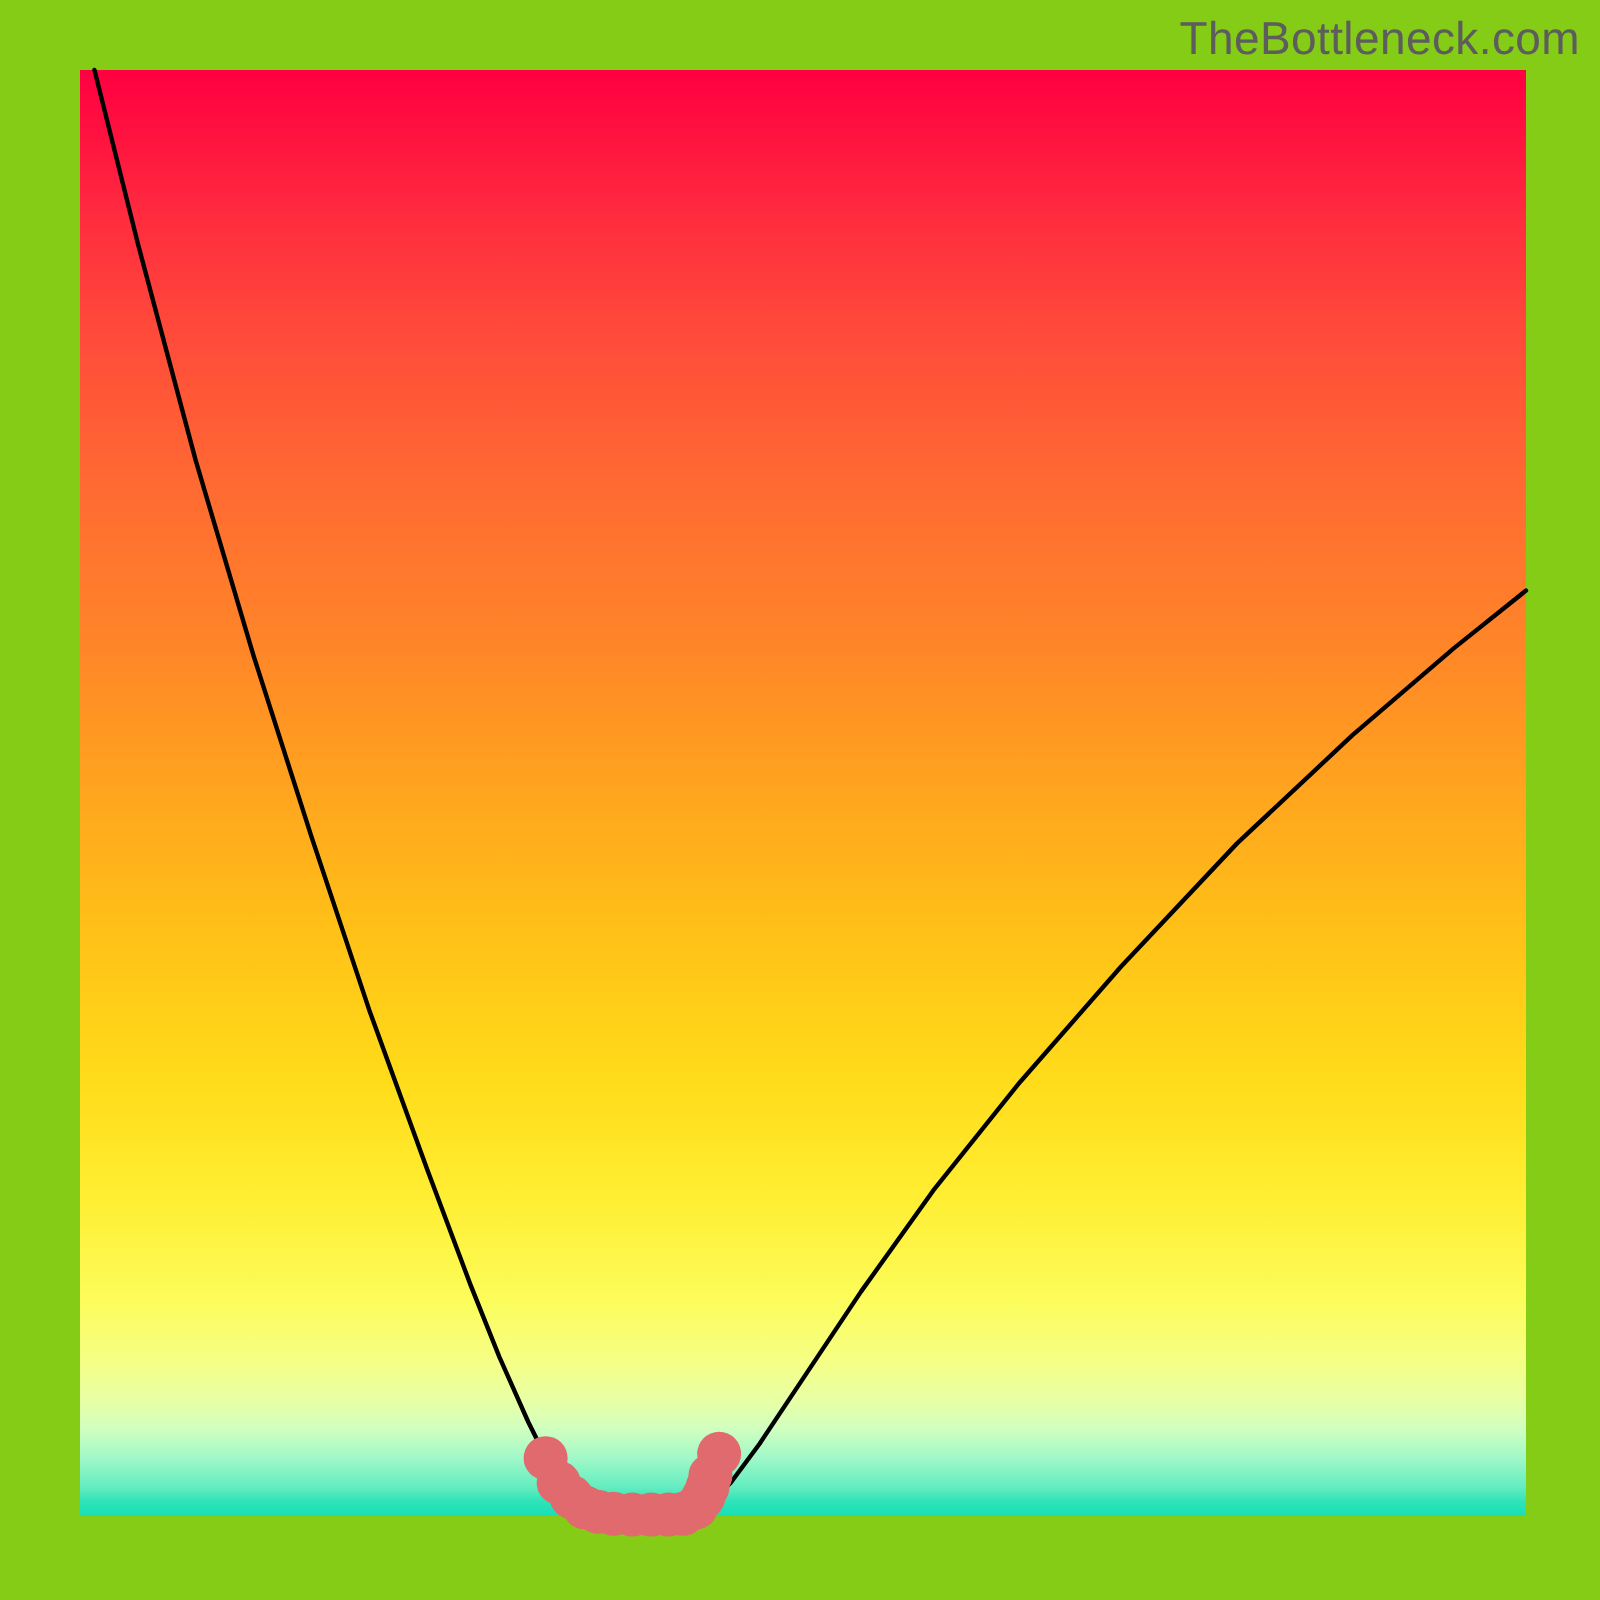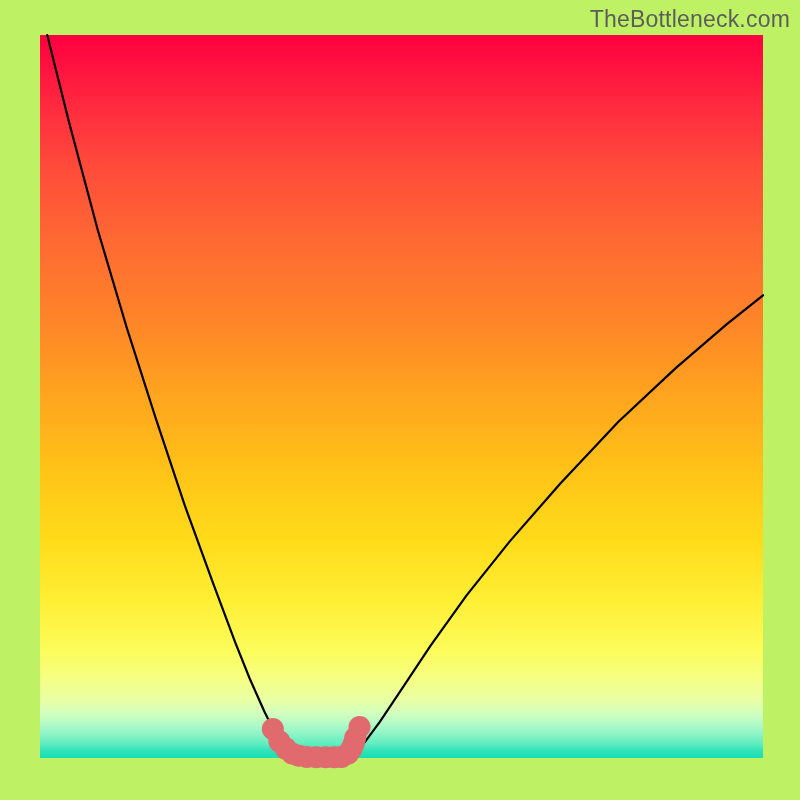--- a/index.html
+++ b/index.html
@@ -10,21 +10,21 @@
     background: #000;
     overflow: hidden;
     font-family: Arial, Helvetica, sans-serif;
   }
   .frame {
     position: absolute;
     left: 0;
     top: 0;
     width: 800px;
     height: 800px;
-    background: #bef264;
+    background: #84cc16;
   }
   .plot-area {
     position: absolute;
     left: 40px;
     top: 35px;
     width: 723px;
     height: 723px;
     
     background: linear-gradient(
       to bottom,

